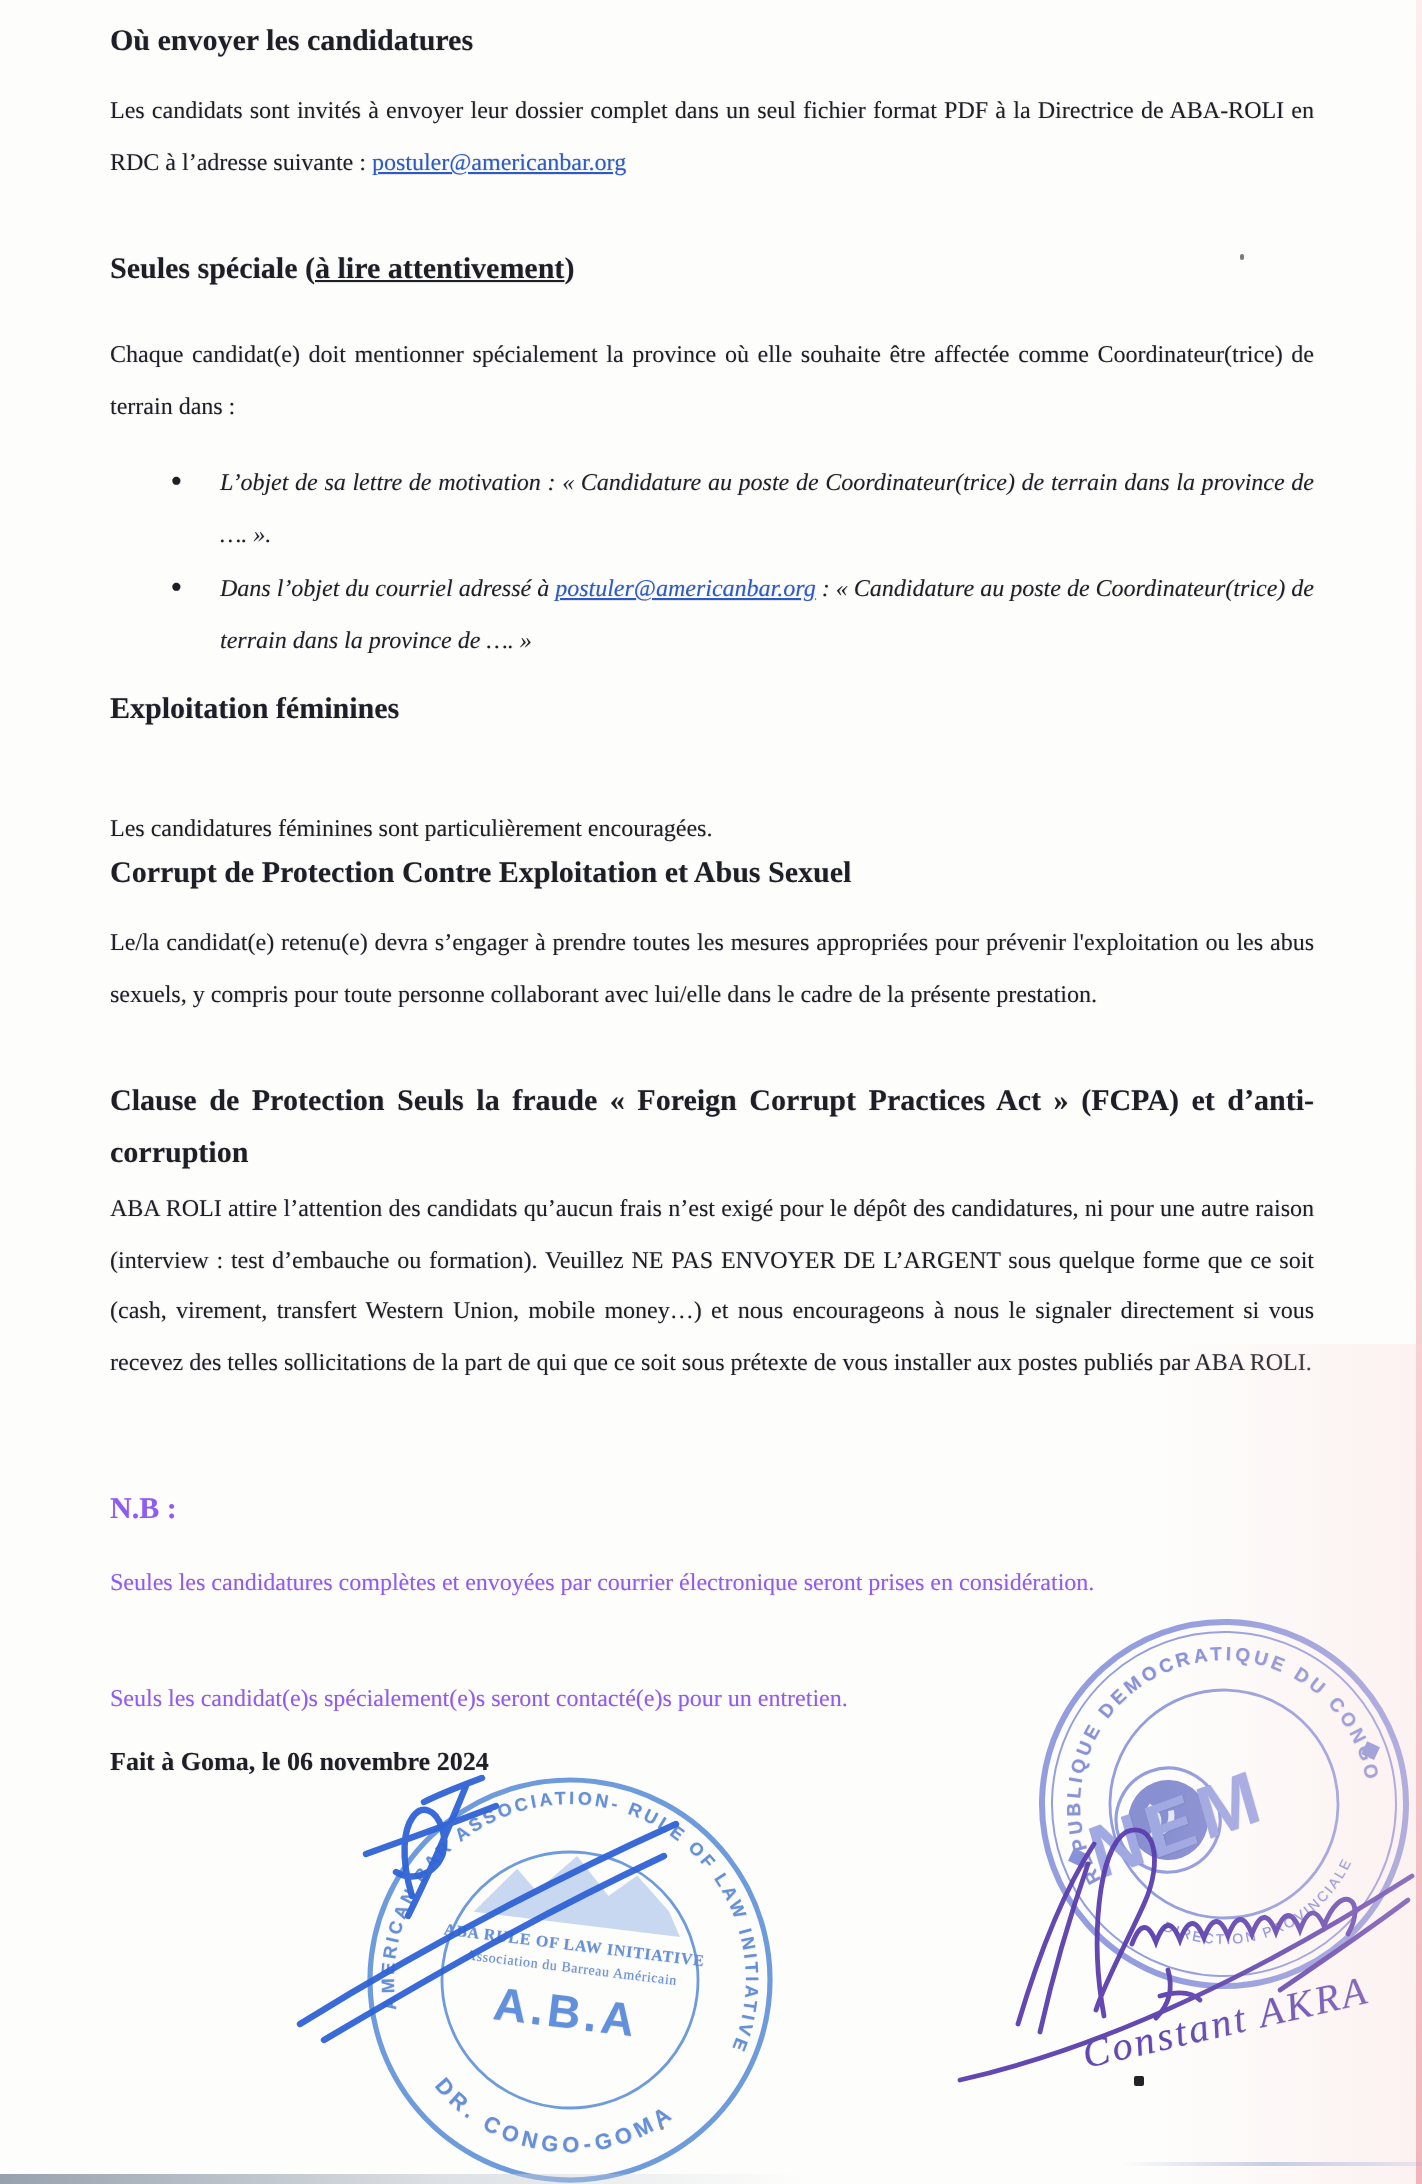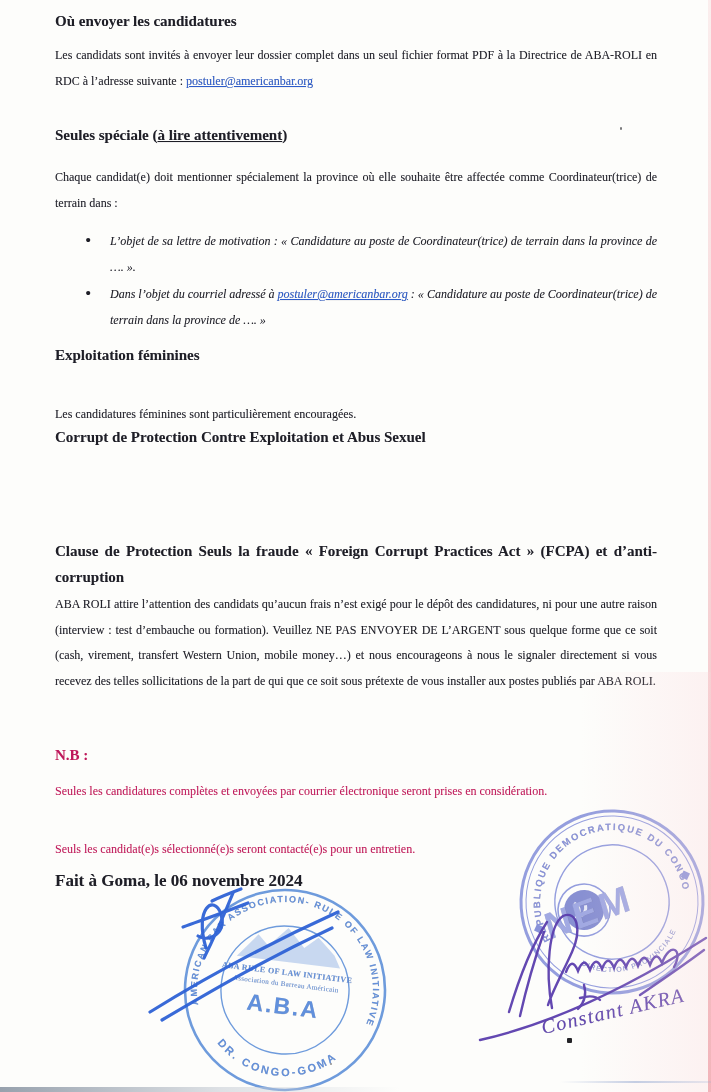--- a/index.html
+++ b/index.html
@@ -9,21 +9,21 @@
     margin:0 auto;
     background:#fdfdfb;
     font-family:"Liberation Serif", serif;
     color:#1e1e26;
     overflow:hidden;
     text-shadow:0.2px 0.2px 0.6px rgba(40,40,60,0.30);
   }
   .blk{position:absolute;left:55px;width:602px;font-size:12px;line-height:26px;}
   .hd{font-weight:bold;font-size:15px;}
   .just{text-align:justify;}
-  .red{color:#be185d;text-shadow:0.2px 0.2px 0.6px rgba(220,70,60,0.25);}
+  .red{color:#8b5cf6;text-shadow:0.2px 0.2px 0.6px rgba(220,70,60,0.25);}
   .u{text-decoration:underline;}
   a.link{color:#2b5bcb;text-decoration:underline;cursor:pointer;}
   .bullet{position:relative;padding-left:55px;margin-bottom:1px;}
   .bullet::before{content:"\2022";position:absolute;left:30px;top:0;font-size:17px;}
   .fcpa-body{line-height:25.5px;}
   .overlay{position:absolute;left:0;top:0;pointer-events:none;}
   .edge-pink{position:absolute;right:0;top:0;width:3px;height:1092px;
     background:linear-gradient(to bottom, rgba(246,210,212,0.35), rgba(240,170,176,0.55) 60%, rgba(236,150,158,0.85));}
   .corner-tint{position:absolute;right:0;bottom:0;width:130px;height:420px;
     background:linear-gradient(to left, rgba(250,214,218,0.30), rgba(250,214,218,0));}
@@ -63,39 +63,42 @@
   <div class="blk hd" style="top:342px;">
     <span>Exploitation féminines</span>
   </div>
   <div class="blk" style="top:357px;margin-top:44px;">
     <span>Les candidatures féminines sont particulièrement encouragées.</span>
   </div>
 
   <div class="blk hd" style="top:424px;">
     <span>Corrupt de Protection Contre Exploitation et Abus Sexuel</span>
   </div>
+  <div class="blk just" style="top:458px;">
+    <span>Le/la candidat(e) retenu(e) devra s’engager à prendre toutes les mesures appropriées pour prévenir l'exploitation ou les abus sexuels, y compris pour toute personne collaborant avec lui/elle dans le cadre de la présente prestation.</span>
+  </div>
 
   <div class="blk hd just" style="top:538px;">
     <span>Clause de Protection Seuls la fraude « Foreign Corrupt Practices Act » (FCPA) et d’anti-corruption</span>
   </div>
   <div class="blk just fcpa-body" style="top:592px;">
     <span>ABA ROLI attire l’attention des candidats qu’aucun frais n’est exigé pour le dépôt des candidatures, ni pour une autre raison (interview : test d’embauche ou formation). Veuillez NE PAS ENVOYER DE L’ARGENT sous quelque forme que ce soit (cash, virement, transfert Western Union, mobile money…) et nous encourageons à nous le signaler directement si vous recevez des telles sollicitations de la part de qui que ce soit sous prétexte de vous installer aux postes publiés par ABA ROLI.</span>
   </div>
 
   <div class="blk hd red" style="top:742px;">
     <span>N.B :</span>
   </div>
   <div class="blk just red" style="top:778px;">
     <span>Seules les candidatures complètes et envoyées par courrier électronique seront prises en considération.</span>
   </div>
   <div class="blk red" style="top:836px;">
-    <span>Seuls les candidat(e)s sélectionné(e)s seront contacté(e)s pour un entretien.</span>
+    <span>Seuls les candidat(e)s spécialement(e)s seront contacté(e)s pour un entretien.</span>
   </div>
 
-  <div class="blk hd" style="top:868px;font-size:17px;">
+  <div class="blk hd" style="top:868px;font-size:13px;">
     <span>Fait à Goma, le 06 novembre 2024</span>
   </div>
 
   <svg class="overlay" width="711" height="1092" viewBox="0 0 711 1092">
     <defs>
       <path id="abaTop" d="M 202.3,1020.1 A 88,88 0 1 1 367.7,1020.1"></path>
       <path id="abaBot" d="M 204.2,960.6 A 86,86 0 1 0 365.8,960.6"></path>
       <path id="onemTop" d="M 544.3,926.6 A 72,72 0 1 1 679.7,926.6"></path>
       <path id="onemBot" d="M 546.2,878.1 A 70,70 0 1 0 677.8,878.1"></path>
     </defs>

